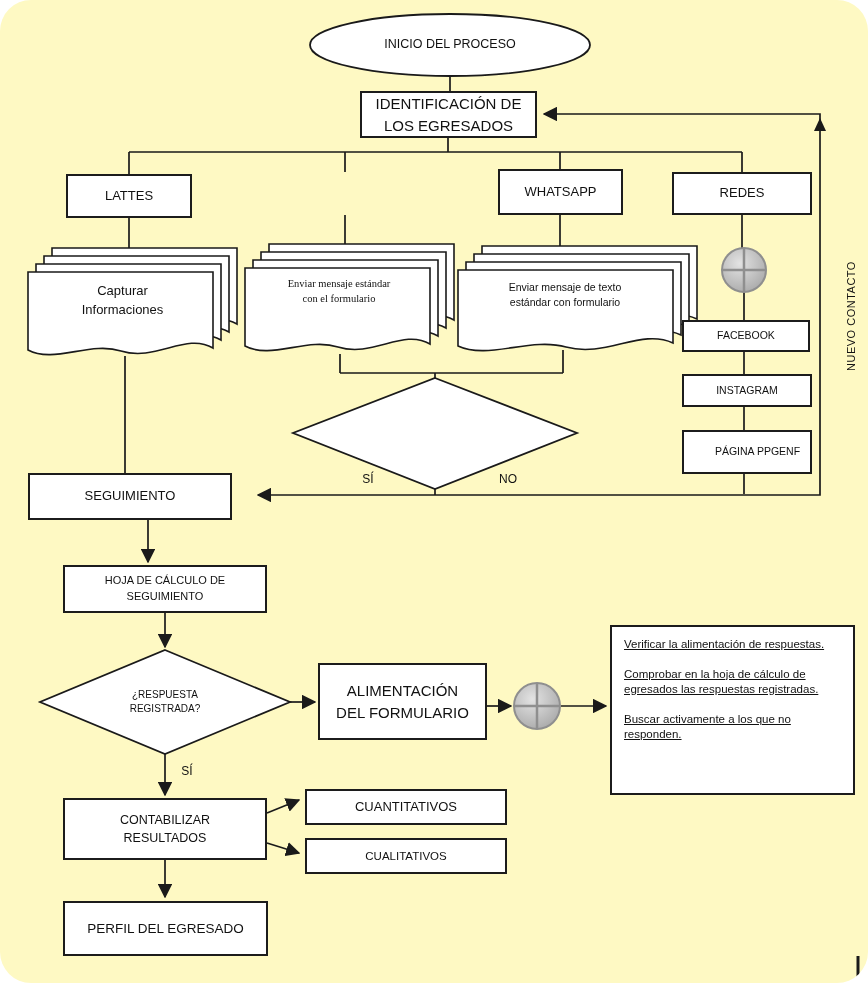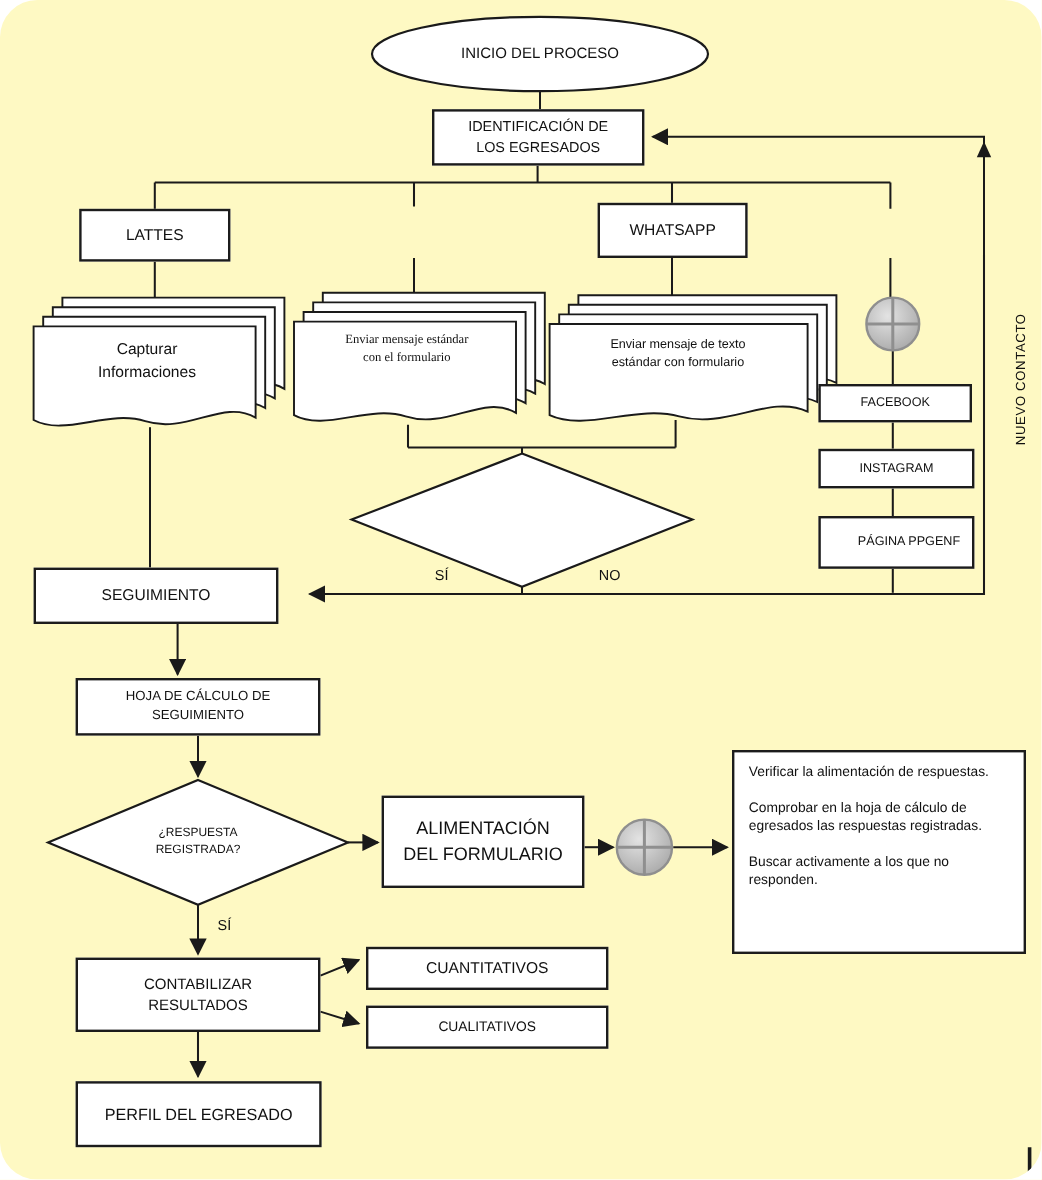--- a/index.html
+++ b/index.html
@@ -35,20 +35,21 @@
   .notes{
     position:absolute;
     border:2px solid #1c1c1c;
     background:#ffffff;
     box-sizing:border-box;
     padding:10px 12px;
     font-size:11.5px;
     line-height:1.35;
     text-align:left;
     z-index:2;
+    text-decoration:underline;
   }
   .notes p{margin:0 0 14px 0;}
   .notes p:last-child{margin-bottom:0;}
   .vlabel{
     position:absolute;
     display:flex;align-items:center;justify-content:center;
     transform:rotate(-90deg);
     font-size:11px;
     letter-spacing:0.5px;
     white-space:nowrap;
@@ -131,24 +132,25 @@
     <g>
       <circle cx="537" cy="706" r="23" fill="url(#grayGrad)" stroke="#8f8f8f" stroke-width="2"></circle>
       <path d="M514,706 H560 M537,683 V729" stroke="#8f8f8f" stroke-width="2.5" fill="none"></path>
     </g>
   </svg>
 
   <div class="label" style="left:320px;top:25px;width:260px;height:40px;font-size:12.5px;">INICIO DEL PROCESO</div>
   <div class="label" style="left:85px;top:680px;width:160px;height:44px;font-size:10px;">¿RESPUESTA
 REGISTRADA?</div>
 
-  <div class="box" style="left:360px;top:91px;width:177px;height:47px;font-size:12px;">IDENTIFICACIÓN DE
+  <div class="box" style="left:360px;top:91px;width:177px;height:47px;font-size:15px;">IDENTIFICACIÓN DE
 LOS EGRESADOS</div>
   <div class="box" style="left:66px;top:174px;width:126px;height:44px;font-size:13px;">LATTES</div>
   <div class="box" style="left:498px;top:169px;width:125px;height:46px;font-size:13px;">WHATSAPP</div>
+  <div class="box" style="left:672px;top:172px;width:140px;height:43px;font-size:13px;">REDES</div>
   <div class="box" style="left:682px;top:320px;width:128px;height:32px;font-size:10.5px;">FACEBOOK</div>
   <div class="box" style="left:682px;top:374px;width:130px;height:33px;font-size:10.5px;">INSTAGRAM</div>
   <div class="box" style="left:682px;top:430px;width:130px;height:44px;font-size:10.5px;padding-left:21px;">PÁGINA PPGENF</div>
   <div class="box" style="left:28px;top:473px;width:204px;height:47px;font-size:13px;">SEGUIMIENTO</div>
   <div class="box" style="left:63px;top:565px;width:204px;height:48px;font-size:11px;">HOJA DE CÁLCULO DE
 SEGUIMIENTO</div>
   <div class="box" style="left:318px;top:663px;width:169px;height:77px;font-size:15px;">ALIMENTACIÓN
 DEL FORMULARIO</div>
   <div class="box" style="left:63px;top:798px;width:204px;height:62px;font-size:12.5px;">CONTABILIZAR
 RESULTADOS</div>

